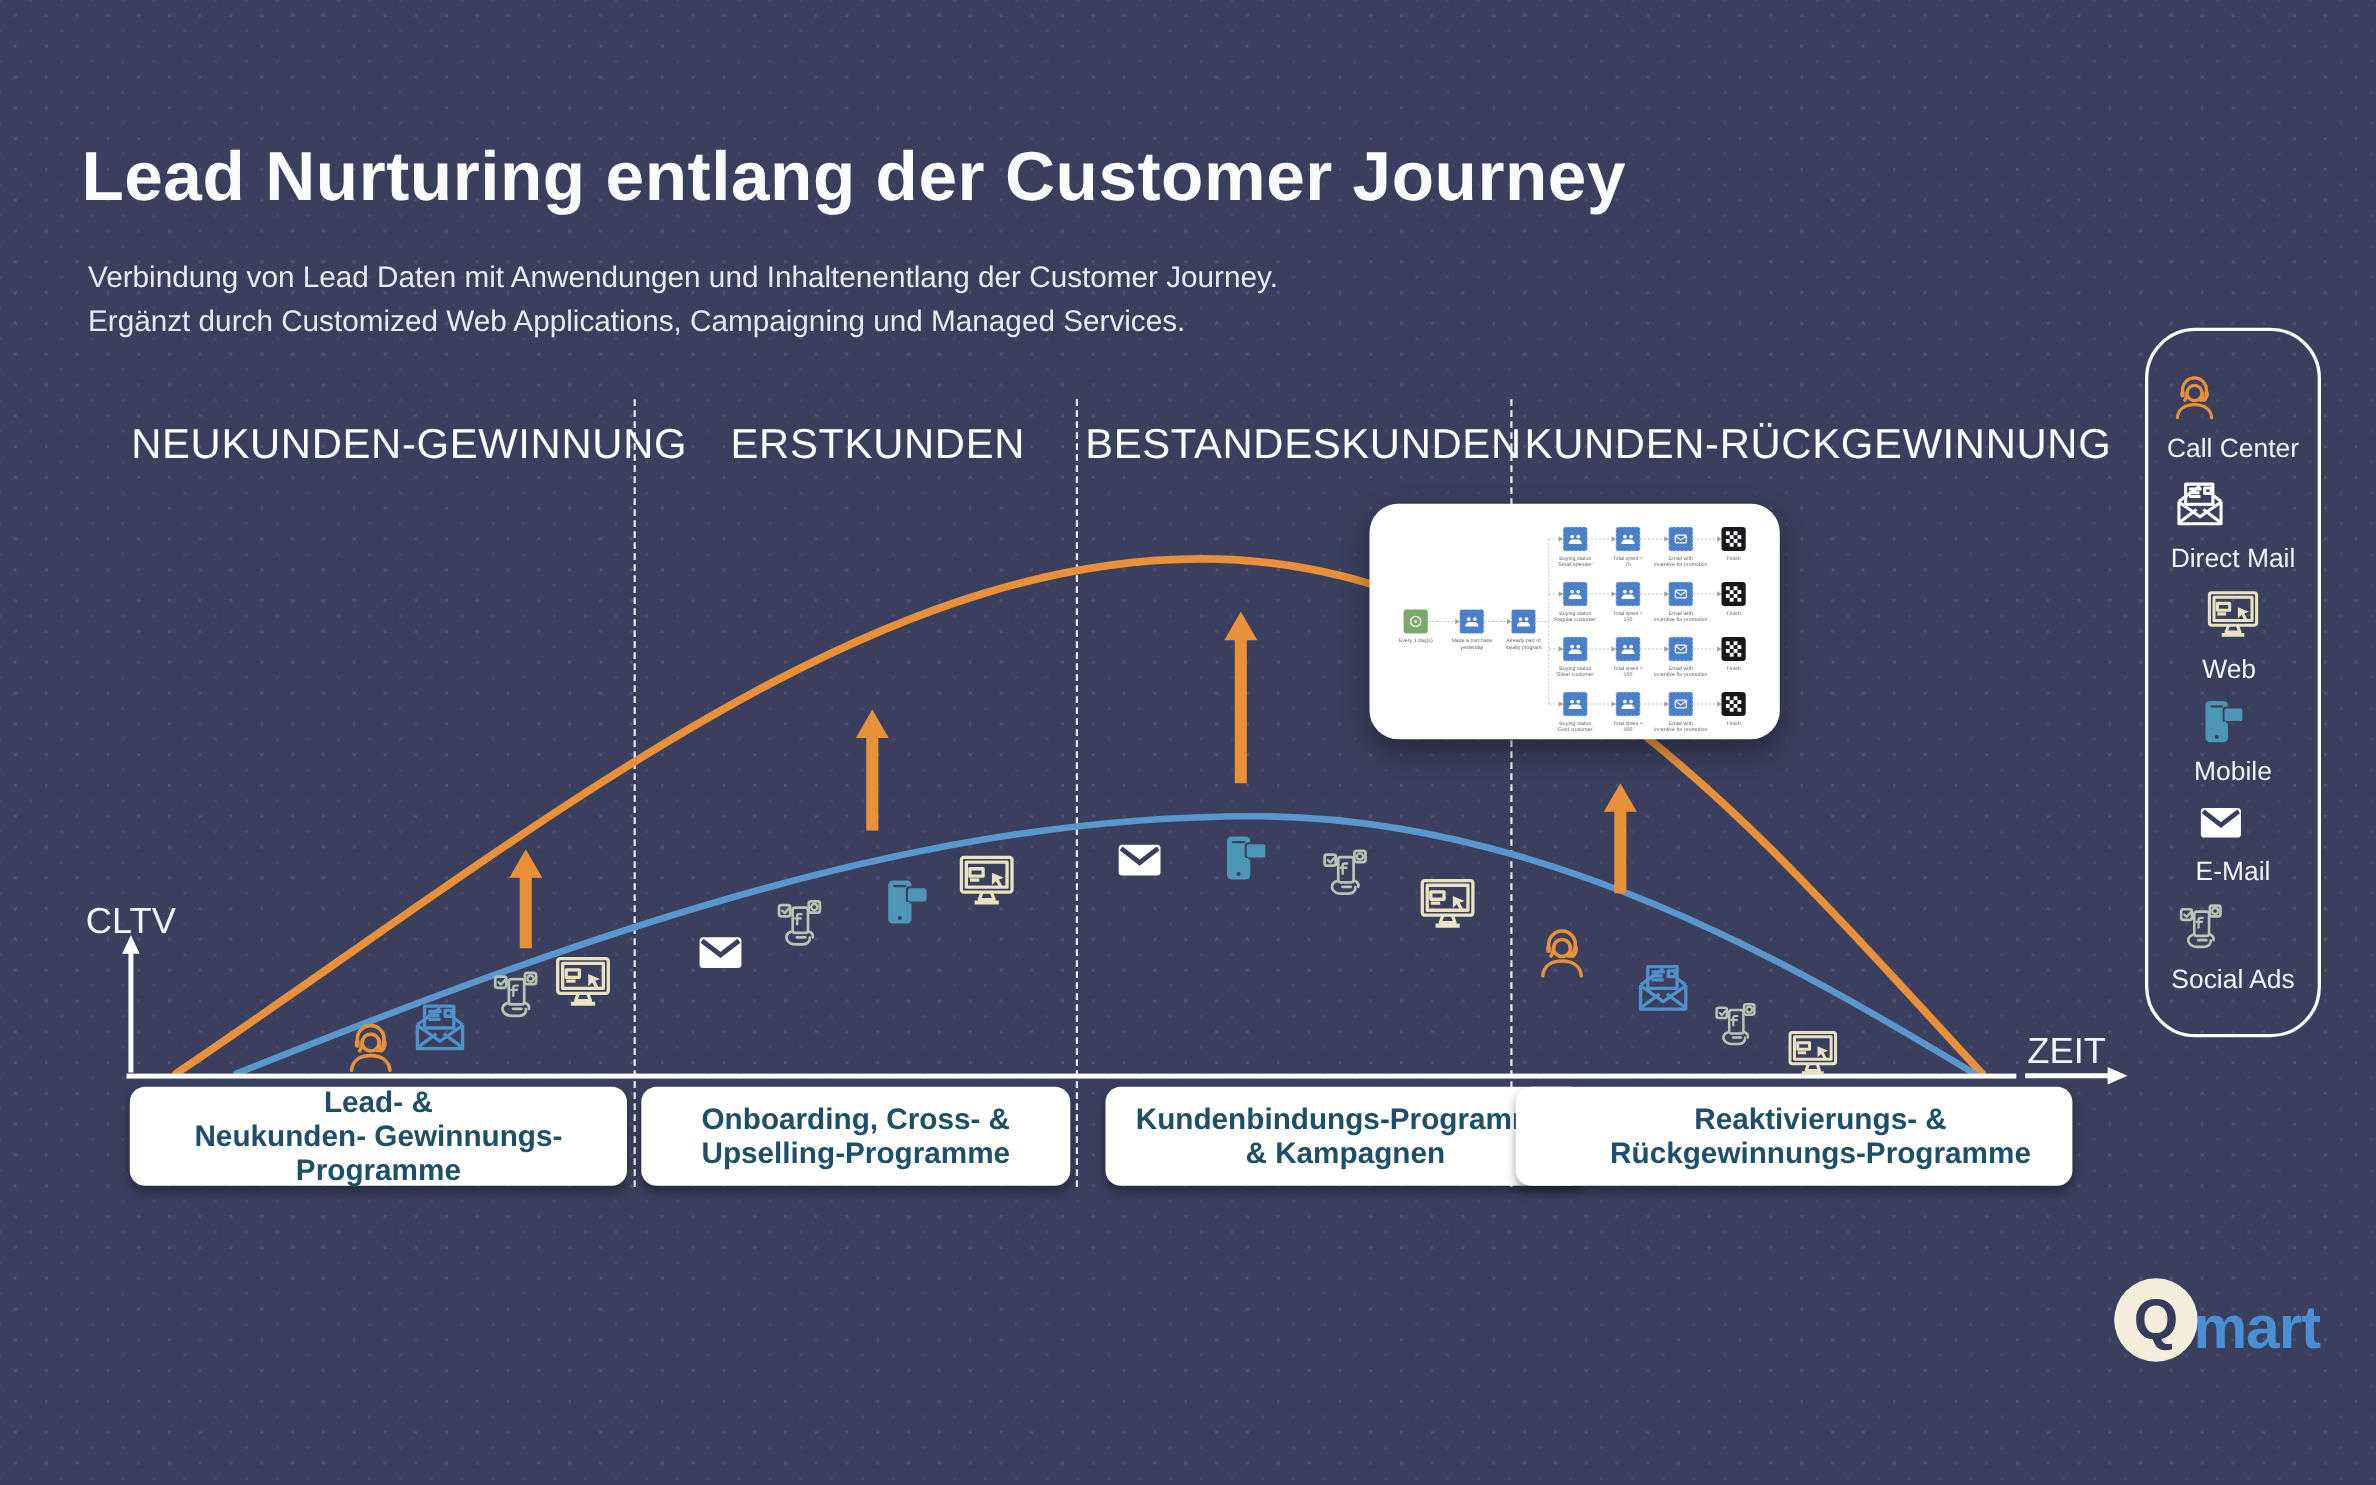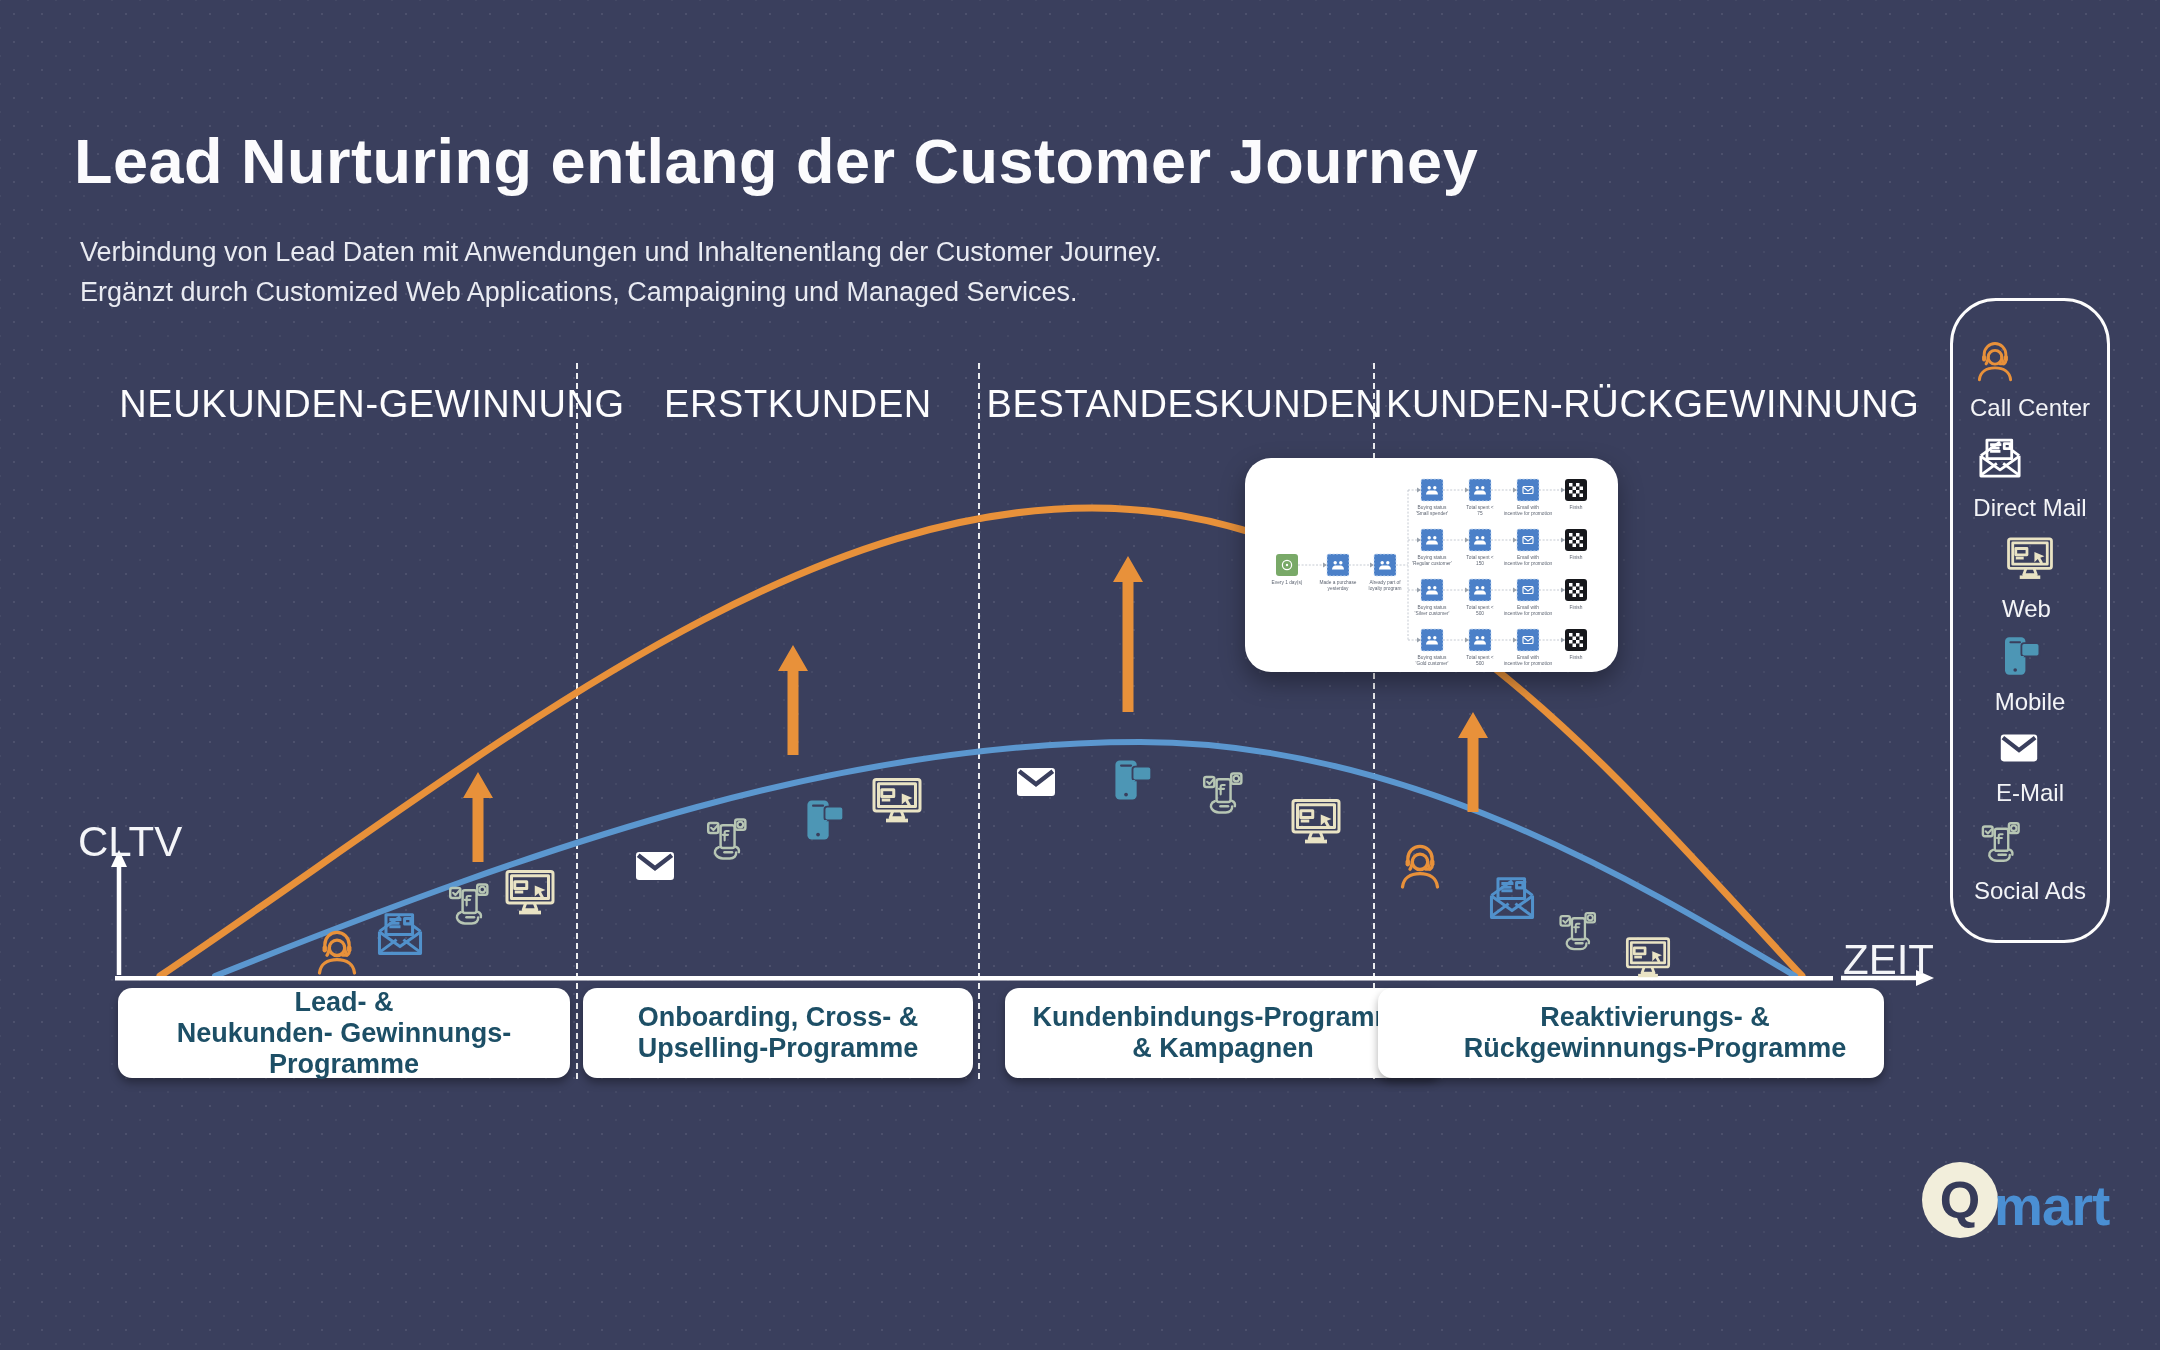--- a/index.html
+++ b/index.html
@@ -13,21 +13,21 @@
     background-position:0 0,14px 14px;
     font-family:"Liberation Sans",sans-serif;color:#fff;
   }
   .abs{position:absolute;}
   .title{left:74px;top:125px;font-size:63px;font-weight:700;letter-spacing:.5px;color:#fbfbfd;}
   .subtitle{left:80px;top:232px;font-size:27px;line-height:40px;font-weight:400;color:#e9ebf2;white-space:pre-line;}
   .phase-h{top:383px;font-size:38px;font-weight:400;letter-spacing:.6px;color:#fdfdfe;white-space:nowrap;}
   .center{transform:translateX(-50%);}
   .divider{top:363px;height:716px;width:0;border-left:2.5px dashed rgba(255,255,255,.9);}
   .chart-svg{left:0;top:0;width:2160px;height:1350px;}
-  .axis-label{font-size:42px;font-weight:400;color:#f4f5f8;}
+  .axis-label{font-size:33px;font-weight:400;color:#f4f5f8;}
   .cicon{position:absolute;}
   .card{
     left:1245px;top:458px;width:373px;height:214px;background:#fff;border-radius:26px;
     box-shadow:0 10px 24px rgba(0,0,0,.35);
   }
   .card svg{position:absolute;left:0;top:0;}
   .pbox{
     top:988px;height:90px;background:#fff;border-radius:14px;
     display:flex;align-items:center;justify-content:center;text-align:center;
     color:#1d4f66;font-size:27px;font-weight:700;line-height:31px;white-space:pre-line;

